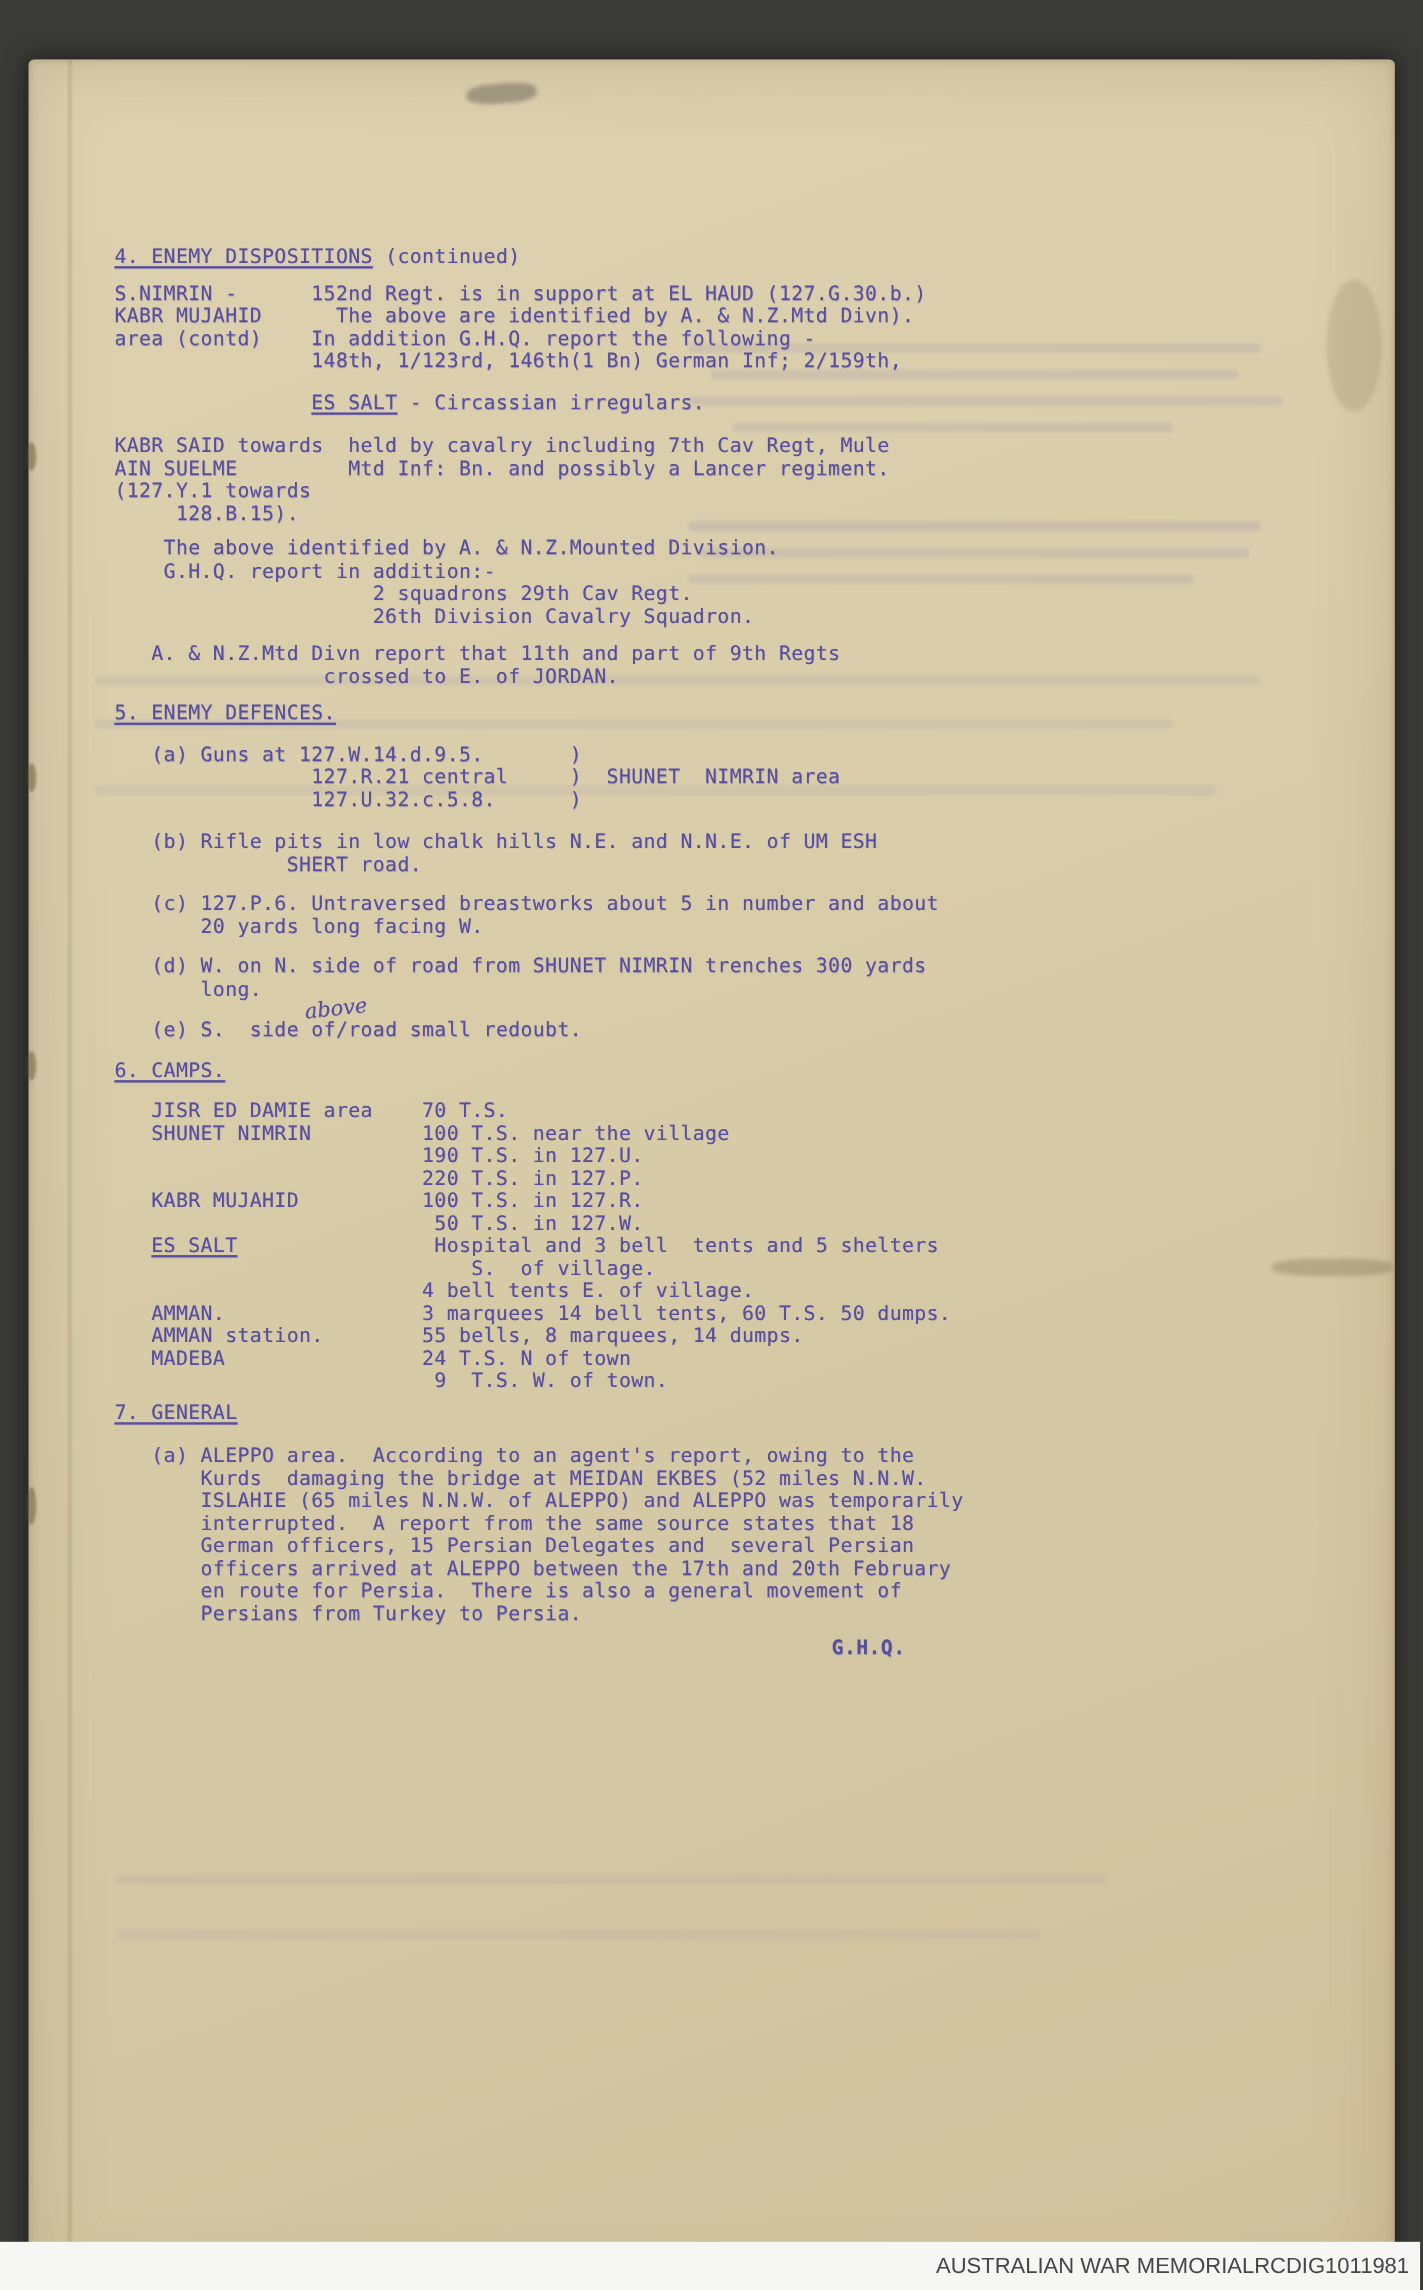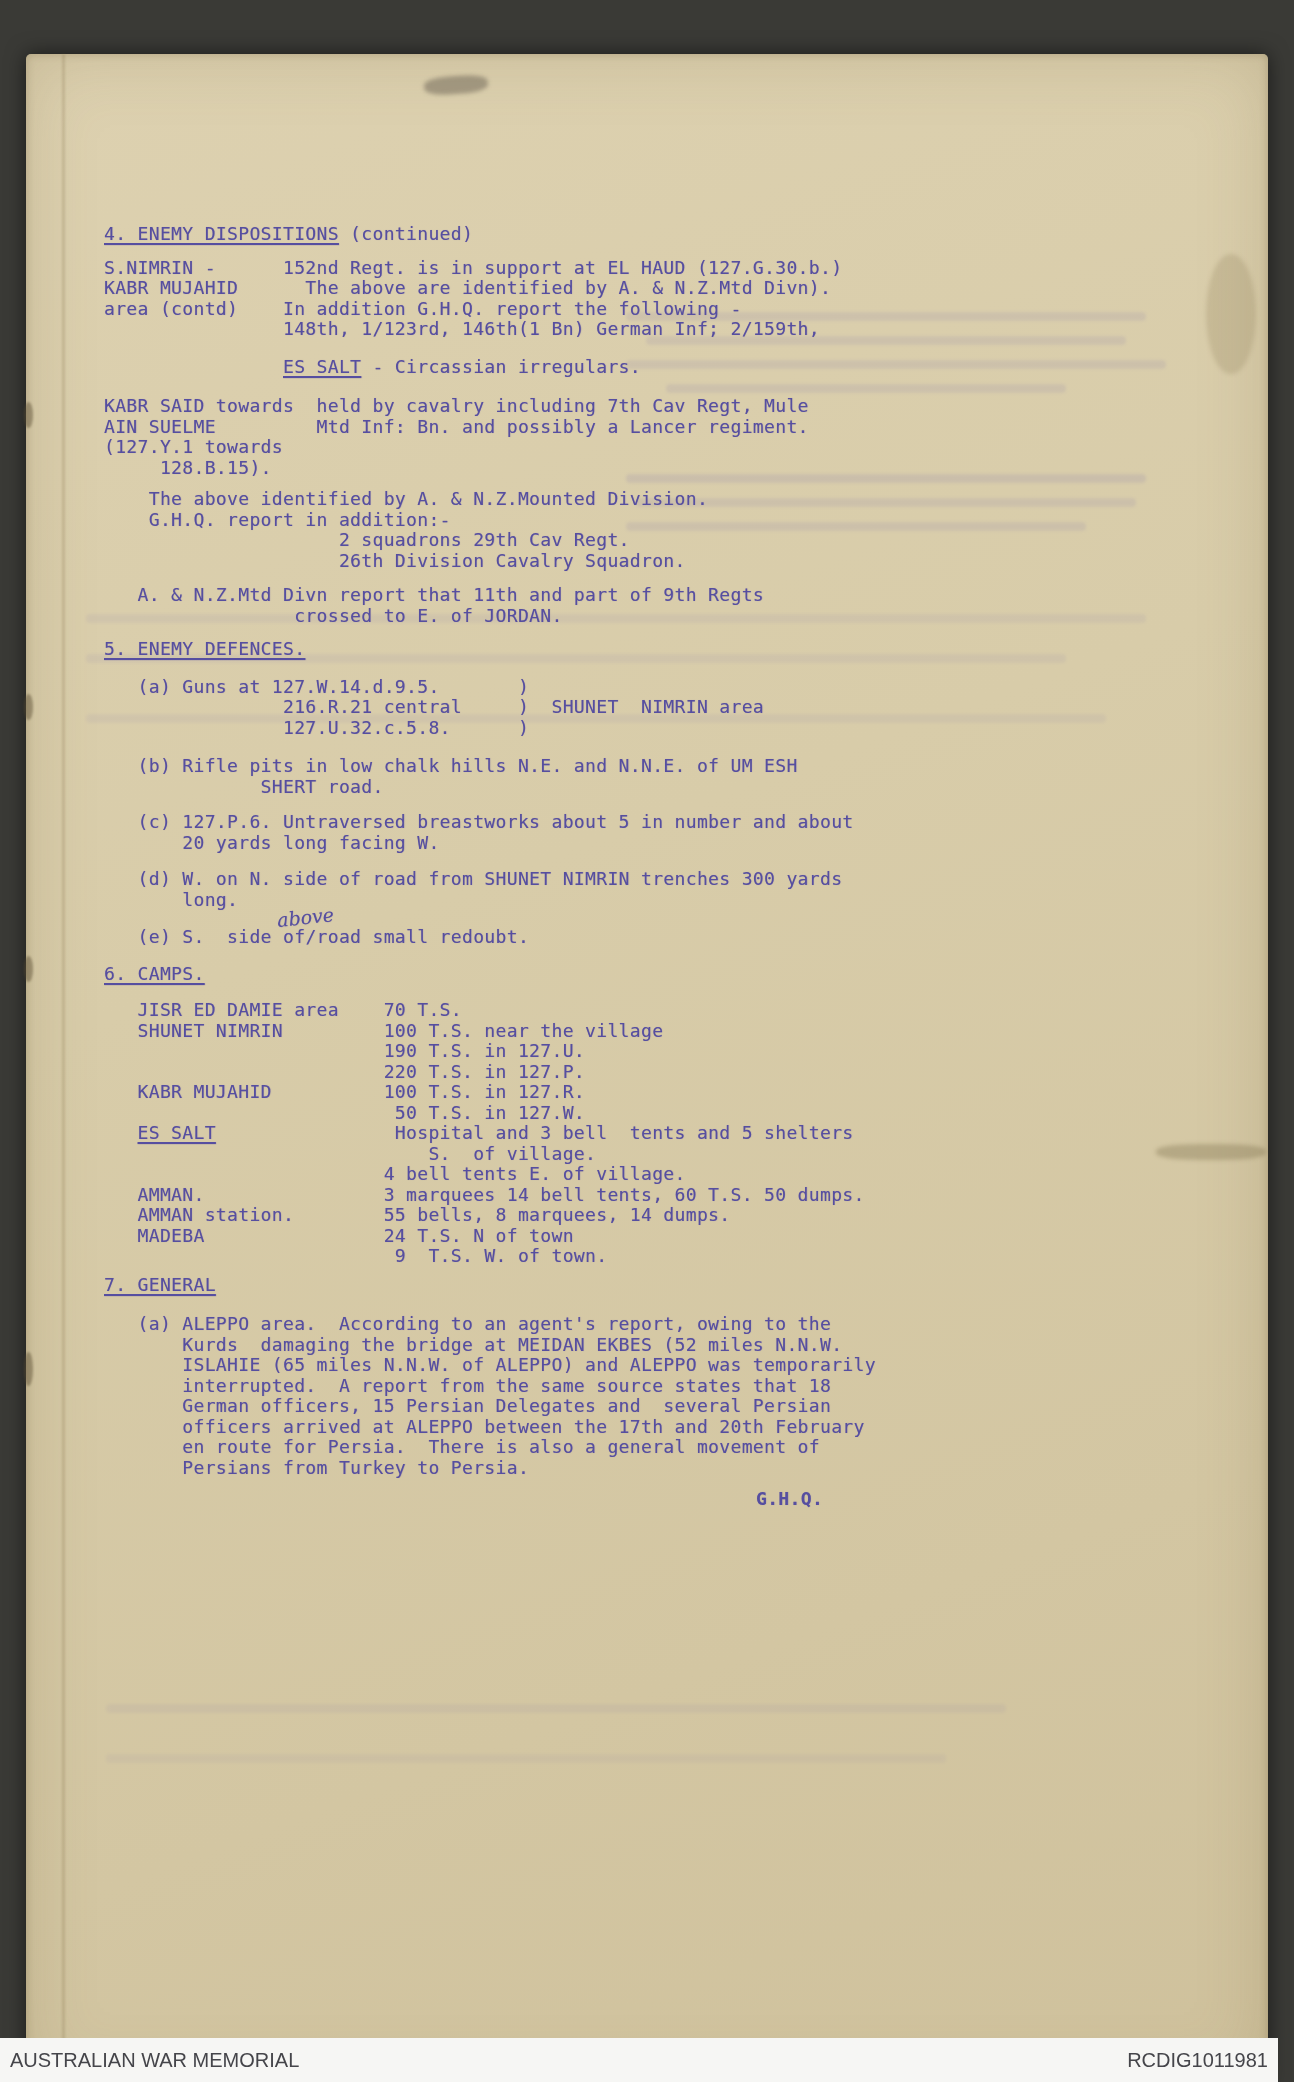--- a/index.html
+++ b/index.html
@@ -50,22 +50,22 @@
   .u{text-decoration:underline;text-underline-offset:3px;text-decoration-thickness:1.5px;}
   .mt8{margin-top:8px}.mt11{margin-top:11px}.mt13{margin-top:13px}.mt14{margin-top:14px}
   .mt15{margin-top:15px}.mt16{margin-top:16px}.mt17{margin-top:17px}
   .mt18{margin-top:18px}.mt19{margin-top:19px}
   .sig{padding-left:652px;margin-top:11px;font-weight:bold;}
   .caret-wrap{position:relative;display:inline-block;}
   .insert{position:absolute;left:-28px;top:-20px;
     font-family:"DejaVu Serif",serif;font-style:italic;font-size:19px;
     transform:rotate(-6deg);letter-spacing:0;}
   .footer{
-    position:absolute;left:0;right:16px;bottom:0;height:44px;background:#f6f6f4;
-    display:flex;justify-content:space-between;align-items:center;
+    position:absolute;left:0;right:3px;bottom:0;height:44px;background:#f6f6f4;
+    display:flex;justify-content:flex-end;align-items:center;
     padding:0 10px;box-sizing:border-box;
     font-family:"Liberation Sans","DejaVu Sans",sans-serif;
     font-size:20px;color:#45454a;
   }
 </style>
 </head>
 <body>
 
 <div class="paper">
   <div class="crease"></div>
@@ -121,21 +121,21 @@
 
     <div class="block mt14">
       <div class="line">   A. &amp; N.Z.Mtd Divn report that 11th and part of 9th Regts</div>
       <div class="line">                 crossed to E. of JORDAN.</div>
     </div>
 
     <div class="line mt13"><span class="u">5. ENEMY DEFENCES.</span></div>
 
     <div class="block mt17">
       <div class="line">   (a) Guns at 127.W.14.d.9.5.       )</div>
-      <div class="line">                216.R.21 central     )  SHUNET  NIMRIN area</div>
+      <div class="line">                127.R.21 central     )  SHUNET  NIMRIN area</div>
       <div class="line">                127.U.32.c.5.8.      )</div>
     </div>
 
     <div class="block mt18">
       <div class="line">   (b) Rifle pits in low chalk hills N.E. and N.N.E. of UM ESH</div>
       <div class="line">              SHERT road.</div>
     </div>
 
     <div class="block mt15">
       <div class="line">   (c) 127.P.6. Untraversed breastworks about 5 in number and about</div>

